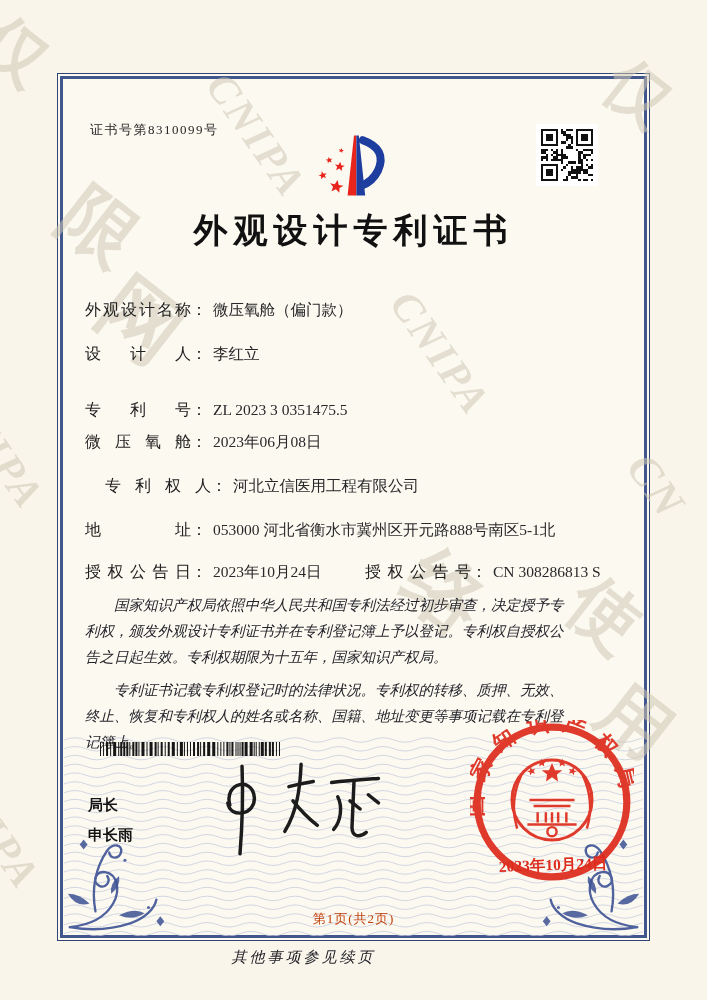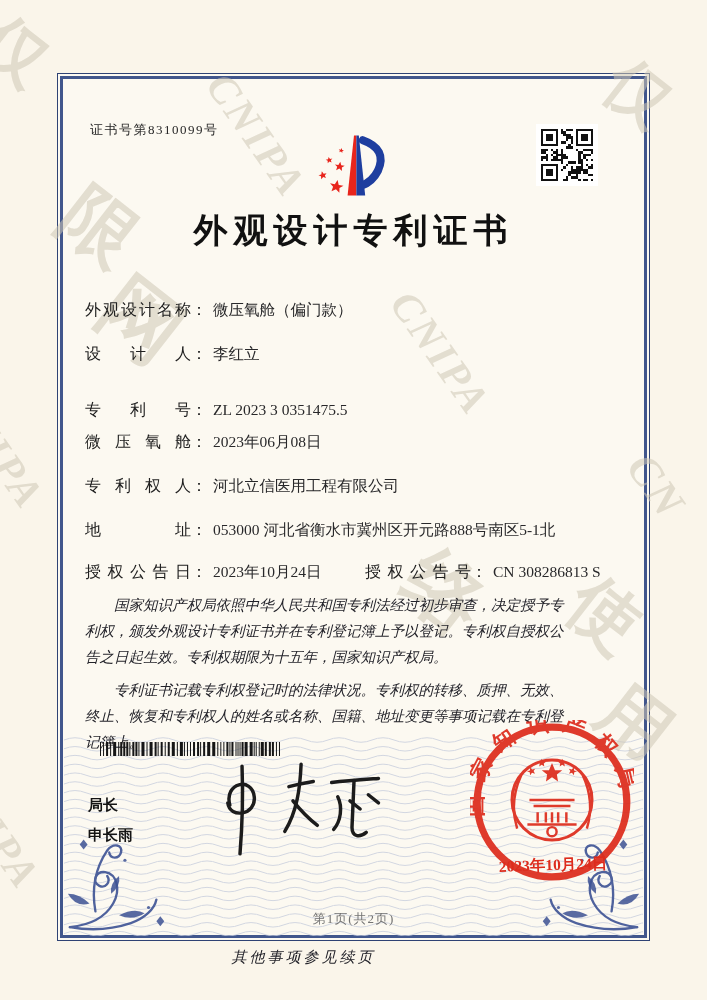--- a/index.html
+++ b/index.html
@@ -33,21 +33,21 @@
   .barcode{position:absolute;left:100px;top:742px;width:182px;height:14px;}
   .signer-title{position:absolute;left:88px;top:796px;font-size:15px;font-weight:700;
                 font-family:"Liberation Sans",sans-serif;color:#141414;}
   .signer-name{position:absolute;left:88px;top:826px;font-size:15px;font-weight:700;
                font-family:Liberation Serif, serif;color:#141414;}
   .signature{position:absolute;left:198px;top:752px;width:196px;height:112px;}
   .seal{position:absolute;left:470px;top:720px;width:164px;height:164px;opacity:.93;}
   .seal-date{position:absolute;left:468px;top:855px;width:170px;text-align:center;
              font-size:15.5px;font-weight:700;color:#dd2c1d;transform:rotate(-2deg);}
   .page-no{position:absolute;left:57px;top:910px;width:593px;text-align:center;
-           font-size:13px;color:#737373;letter-spacing:1px;}
+           font-size:13px;color:#c2410c;letter-spacing:1px;}
   .note{position:absolute;left:0;top:948px;width:607px;text-align:center;font-size:15px;
         font-style:italic;letter-spacing:3px;color:#23232a;}
   .flourish{position:absolute;width:118px;height:118px;z-index:2;}
   .flourish.left{left:62px;top:817px;}
   .flourish.right{left:527px;top:817px;transform:scaleX(-1);}
 </style>
 </head>
 <body>
 
 <span class="wm" style="left:16px;top:-4px;font-size:66px;transform:rotate(38deg);">仅</span>
@@ -283,21 +283,21 @@
   </div>
   <div class="row" style="top:344px;">
     <span class="lab">设计人</span><span class="col">：</span><span class="val">李红立</span>
   </div>
   <div class="row" style="top:400px;">
     <span class="lab">专利号</span><span class="col">：</span><span class="val">ZL 2023 3 0351475.5</span>
   </div>
   <div class="row" style="top:432px;">
     <span class="lab">微压氧舱</span><span class="col">：</span><span class="val">2023年06月08日</span>
   </div>
-  <div class="row" style="top:476px;">
+  <div class="row" style="top:476px;margin-left:20px;">
     <span class="lab">专利权人</span><span class="col">：</span><span class="val">河北立信医用工程有限公司</span>
   </div>
   <div class="row" style="top:520px;">
     <span class="lab">地址</span><span class="col">：</span><span class="val">053000 河北省衡水市冀州区开元路888号南区5-1北</span>
   </div>
   <div class="row" style="top:562px;">
     <span class="lab">授权公告日</span><span class="col">：</span><span class="val">2023年10月24日</span>
   </div>
   <div class="row" style="top:562px;left:365px;">
     <span class="lab">授权公告号</span><span class="col">：</span><span class="val">CN 308286813 S</span>

